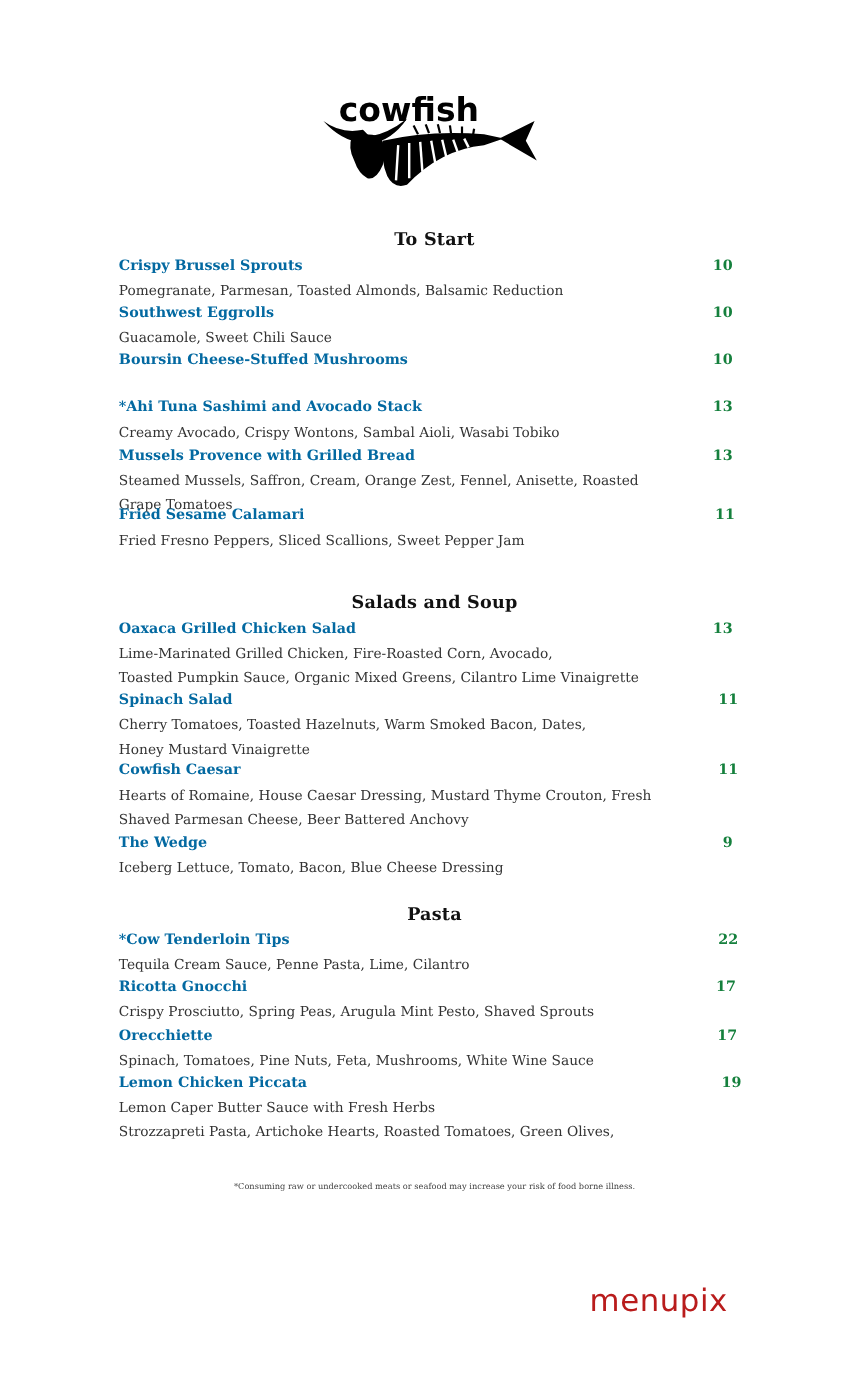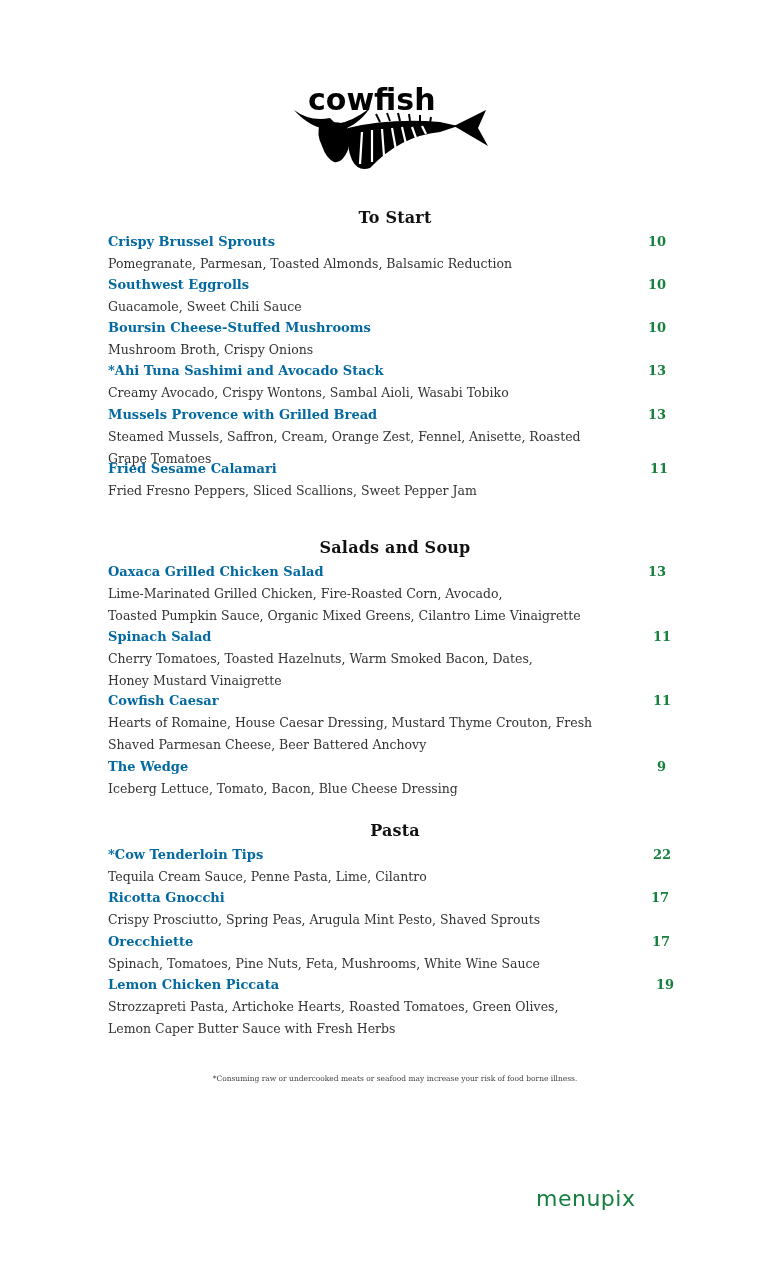--- a/index.html
+++ b/index.html
@@ -68,24 +68,23 @@
       top: 1074px;
       text-align: center;
       font-size: 7.5px;
       color: #444;
     }
     .watermark {
       position: absolute;
       left: 536px;
       top: 1166px;
       font-family: "DejaVu Sans", sans-serif;
-      font-size: 22px;
-      color: #15803d;
+      font-size: 28px;
+      color: #b91c1c;
       letter-spacing: 0.5px;
-      margin-top: 20px;
     }
   </style>
 </head>
 <body>
 
 <div class="logo">
   <svg viewBox="0 0 200 116">
     <rect x="0" y="0" width="200" height="116" fill="#ffffff"></rect>
 
     <text x="18" y="38" font-family="DejaVu Sans, sans-serif" font-size="30" font-weight="bold" fill="#000">cowfish</text>
@@ -126,21 +125,20 @@
   <div class="item-desc">Pomegranate, Parmesan, Toasted Almonds, Balsamic Reduction</div>
 </div>
 <div class="item" style="top:274px;">
   <div class="item-name">Southwest Eggrolls</div>
   <div class="item-price" style="left:540px;">10</div>
   <div class="item-desc">Guacamole, Sweet Chili Sauce</div>
 </div>
 <div class="item" style="top:317px;">
   <div class="item-name">Boursin Cheese-Stuffed Mushrooms</div>
   <div class="item-price" style="left:540px;">10</div>
-  <div class="item-desc">Mushroom Broth, Crispy Onions</div>
 </div>
 <div class="item" style="top:360px;">
   <div class="item-name">*Ahi Tuna Sashimi and Avocado Stack</div>
   <div class="item-price" style="left:540px;">13</div>
   <div class="item-desc">Creamy Avocado, Crispy Wontons, Sambal Aioli, Wasabi Tobiko</div>
 </div>
 <div class="item" style="top:404px;">
   <div class="item-name">Mussels Provence with Grilled Bread</div>
   <div class="item-price" style="left:540px;">13</div>
   <div class="item-desc">Steamed Mussels, Saffron, Cream, Orange Zest, Fennel, Anisette, Roasted</div>
@@ -191,19 +189,19 @@
   <div class="item-desc">Crispy Prosciutto, Spring Peas, Arugula Mint Pesto, Shaved Sprouts</div>
 </div>
 <div class="item" style="top:931px;">
   <div class="item-name">Orecchiette</div>
   <div class="item-price" style="left:544px;">17</div>
   <div class="item-desc">Spinach, Tomatoes, Pine Nuts, Feta, Mushrooms, White Wine Sauce</div>
 </div>
 <div class="item" style="top:974px;">
   <div class="item-name">Lemon Chicken Piccata</div>
   <div class="item-price" style="left:548px;">19</div>
+  <div class="item-desc">Lemon Caper Butter Sauce with Fresh Herbs</div>
   <div class="item-desc">Strozzapreti Pasta, Artichoke Hearts, Roasted Tomatoes, Green Olives,</div>
-  <div class="item-desc">Lemon Caper Butter Sauce with Fresh Herbs</div>
 </div>
 
 <div class="disclaimer">*Consuming raw or undercooked meats or seafood may increase your risk of food borne illness.</div>
 
 <div class="watermark">menupix</div>
 
 </body></html>

